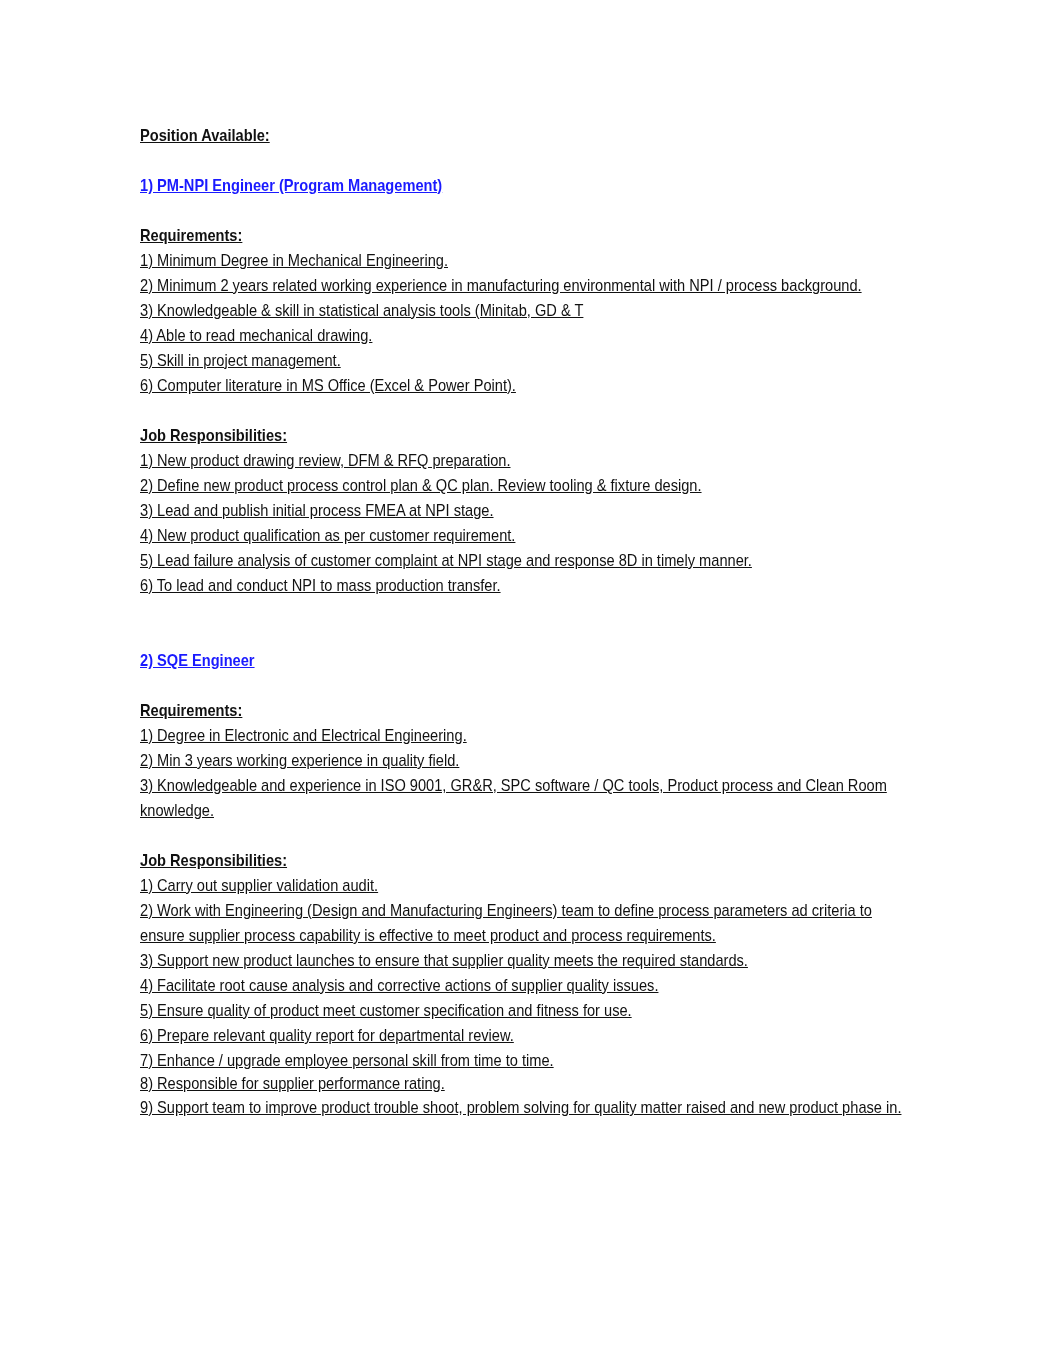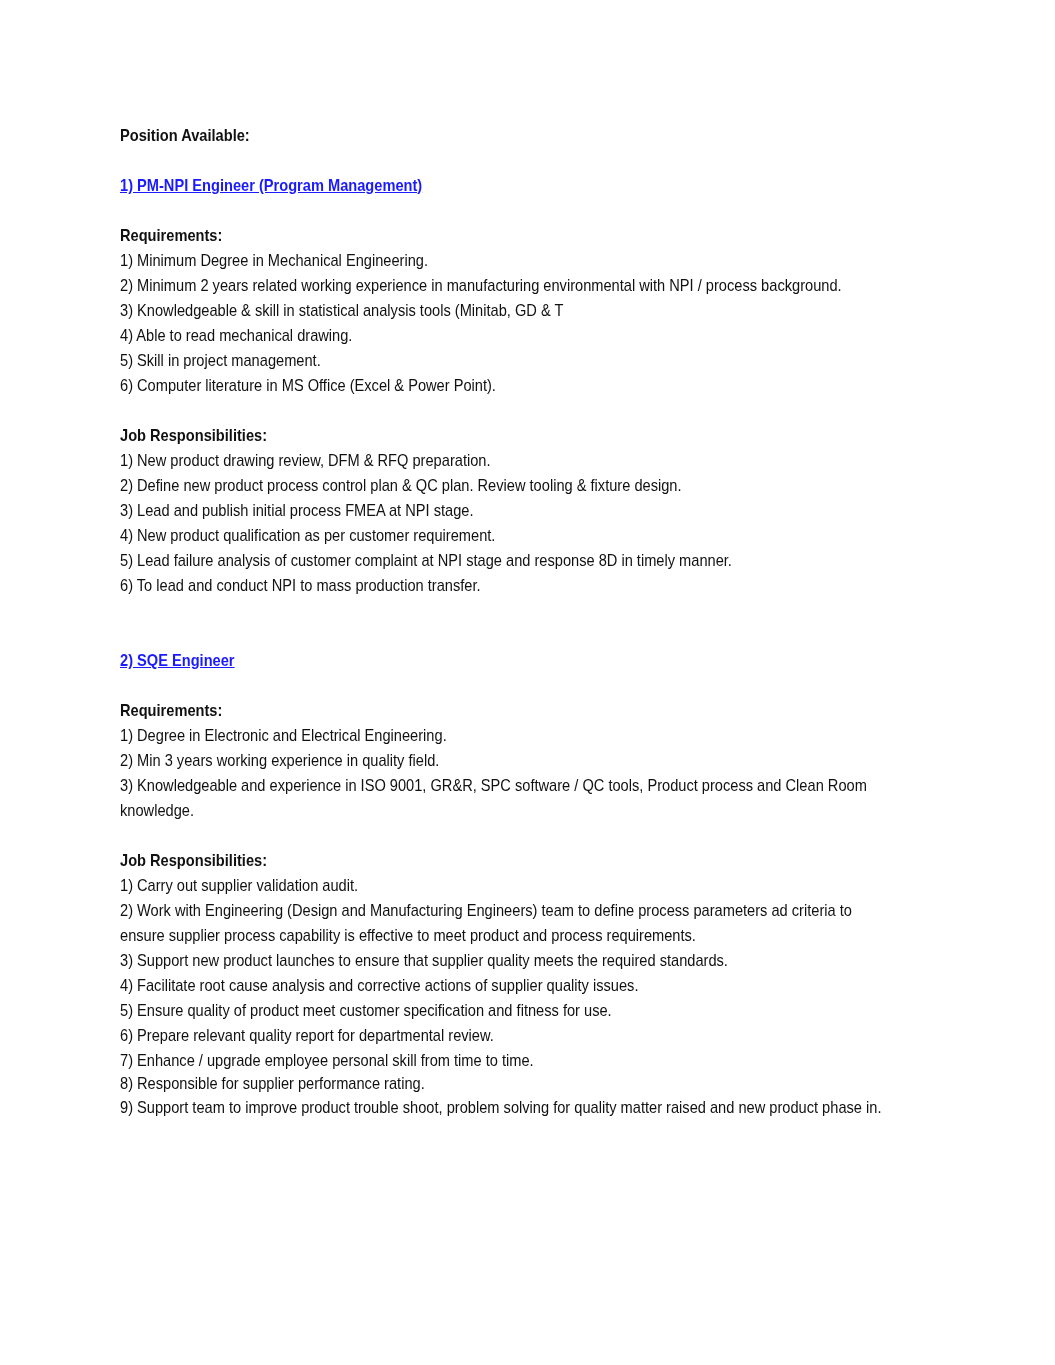--- a/index.html
+++ b/index.html
@@ -10,23 +10,24 @@
     body {
       width: 1055px;
       height: 1365px;
       position: relative;
       overflow: hidden;
       font-family: "Liberation Sans", sans-serif;
       color: #111111;
     }
     .page {
       position: absolute;
-      left: 120px;
+      left: 140px;
       top: 123px;
       width: 880px;
+      text-decoration: underline;
     }
     .line {
       height: 25px;
       line-height: 25px;
       font-size: 17px;
       white-space: nowrap;
       transform-origin: 0 50%;
       transform: scaleX(0.86);
       width: 1020px;
     }

